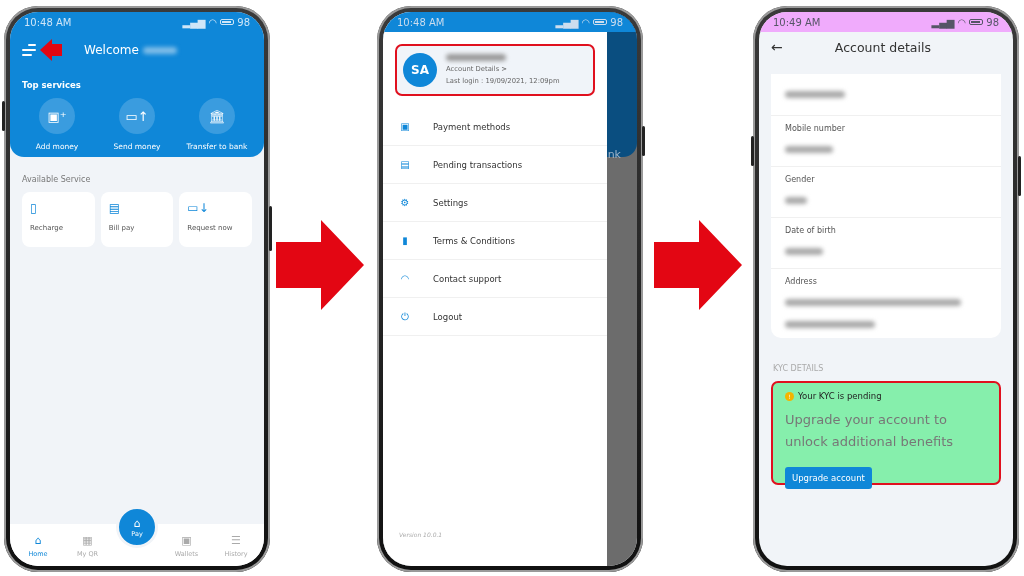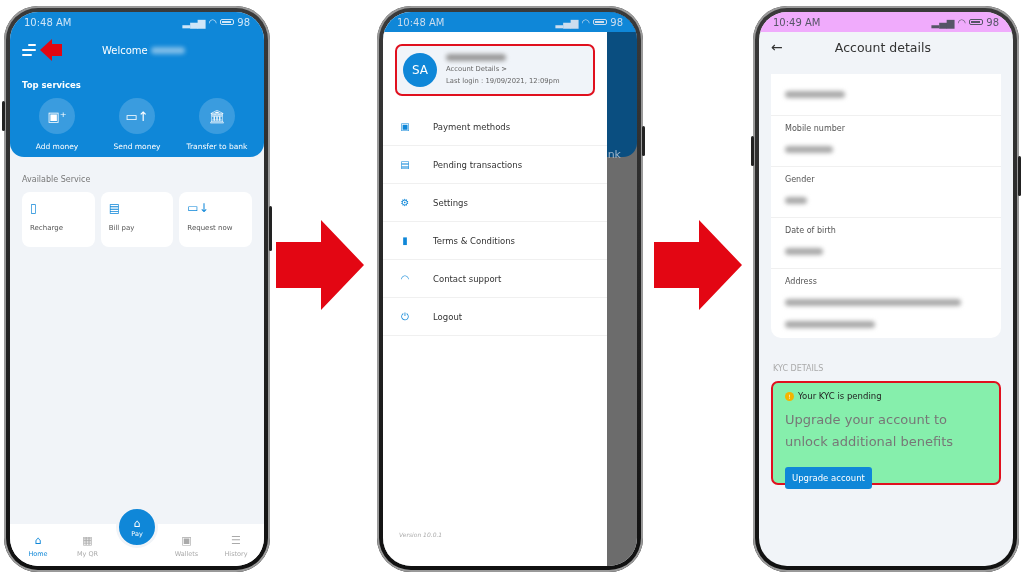--- a/index.html
+++ b/index.html
@@ -13,21 +13,21 @@
 .batt::after{content:"";position:absolute;left:1px;top:1px;right:2px;bottom:1px;background:currentColor}
 
 .p1-header{background:#0f87d8;height:145px;border-radius:0 0 14px 14px;color:#fff;position:relative}
 .p1-top{display:flex;align-items:center;height:36px;padding:0 12px}
 .hamburger{width:14px;display:flex;flex-direction:column;gap:3px;cursor:pointer}
 .hamburger span{height:2px;background:#fff;border-radius:1px}
 .hamburger span:nth-child(1){width:8px;margin-left:6px}
 .hamburger span:nth-child(3){width:10px}
 .red-arrow-left{width:0;height:0;margin-left:4px;border-top:11px solid transparent;border-bottom:11px solid transparent;border-right:12px solid #e30613;position:relative}
 .red-arrow-left::after{content:"";position:absolute;left:12px;top:-6px;width:10px;height:12px;background:#e30613}
-.welcome{margin-left:50px;font-size:10px}
+.welcome{margin-left:32px;font-size:12px}
 .blur{display:inline-block;height:7px;border-radius:4px;filter:blur(2px);vertical-align:middle}
 .top-services-title{font-size:8.5px;font-weight:bold;padding:12px 12px 0}
 .services-row{display:flex;justify-content:space-between;padding:8px 8px 0}
 .service{width:78px;display:flex;flex-direction:column;align-items:center;cursor:pointer}
 .svc-circle{width:36px;height:36px;border-radius:50%;background:rgba(255,255,255,.18);display:flex;align-items:center;justify-content:center;font-size:13px}
 .svc-label{font-size:7.5px;margin-top:8px;white-space:nowrap}
 .avail-title{font-size:8px;color:#777;padding:18px 12px 8px}
 .avail-row{display:flex;gap:6px;padding:0 12px}
 .avail-card{flex:1;background:#fff;border-radius:8px;height:55px;padding:9px 8px;cursor:pointer}
 .avail-icon{color:#0f87d8;font-size:12px}
@@ -38,21 +38,21 @@
 .nav-item.active{color:#0f87d8}
 .pay-btn{position:absolute;left:50%;transform:translateX(-50%);bottom:18px;width:42px;height:42px;border-radius:50%;background:#0f87d8;color:#fff;display:flex;flex-direction:column;align-items:center;justify-content:center;font-size:6.5px;border:3px solid #f1f4f8;cursor:pointer}
 .pay-btn .ni{font-size:11px}
 
 .p2-bg{position:absolute;inset:0;background:#6c6c6c}
 .p2-bg-header{position:absolute;top:0;left:0;right:0;height:145px;background:#0a4e80;border-radius:0 0 14px 14px}
 .p2-bank{position:absolute;right:16px;top:136px;font-size:11px;color:#9fb4c8}
 .drawer{position:absolute;top:0;left:0;bottom:0;width:224px;background:#fff}
 .p2-status{background:#0f87d8;color:#cde;position:absolute;top:0;left:0;right:0;z-index:2}
 .profile-card{margin:32px 12px 0;height:52px;border:2px solid #e0101e;border-radius:7px;background:#f0f4f9;display:flex;align-items:center;padding:0 6px;cursor:pointer}
-.avatar{width:34px;height:34px;border-radius:50%;background:#0f87d8;color:#fff;font-size:12px;font-weight:normal;display:flex;align-items:center;justify-content:center}
+.avatar{width:34px;height:34px;border-radius:50%;background:#0f87d8;color:#fff;font-size:12px;font-weight:bold;display:flex;align-items:center;justify-content:center}
 .profile-text{margin-left:9px;font-size:6.8px;color:#666;line-height:1.7}
 .menu-list{margin-top:12px}
 .menu-item{height:38px;display:flex;align-items:center;padding-left:16px;border-bottom:1px solid #f0f0f0;cursor:pointer}
 .menu-icon{width:12px;color:#0f87d8;font-size:10px;text-align:center}
 .menu-label{margin-left:22px;font-size:8.5px;color:#333}
 .version{position:absolute;bottom:28px;left:16px;font-size:6px;color:#aaa;font-style:italic}
 
 .p3-status{background:#f0abfc;color:#556}
 .p3-top{height:30px;display:flex;align-items:center;padding:0 12px;color:#333}
 .back-arrow{font-size:14px;cursor:pointer}

